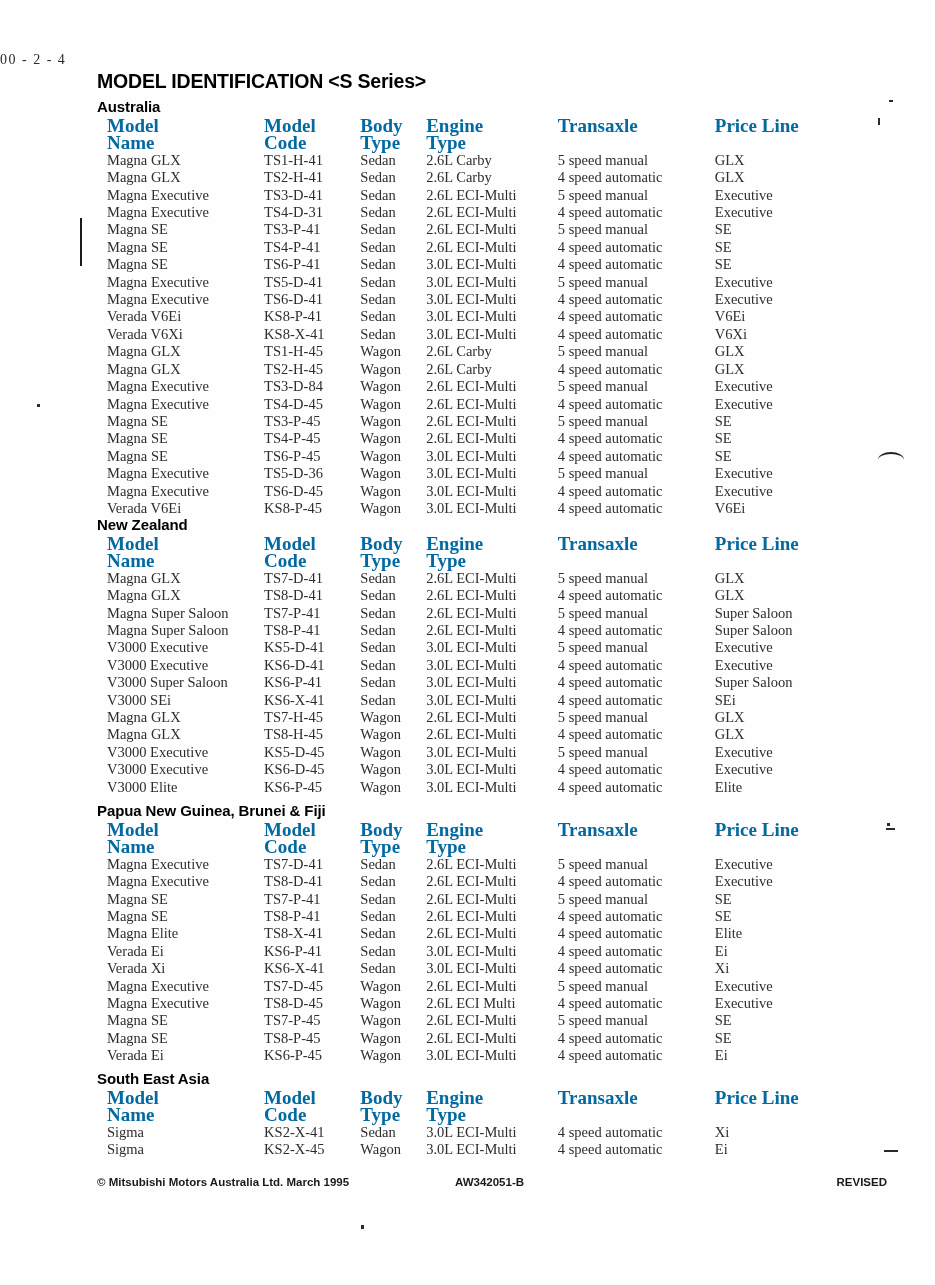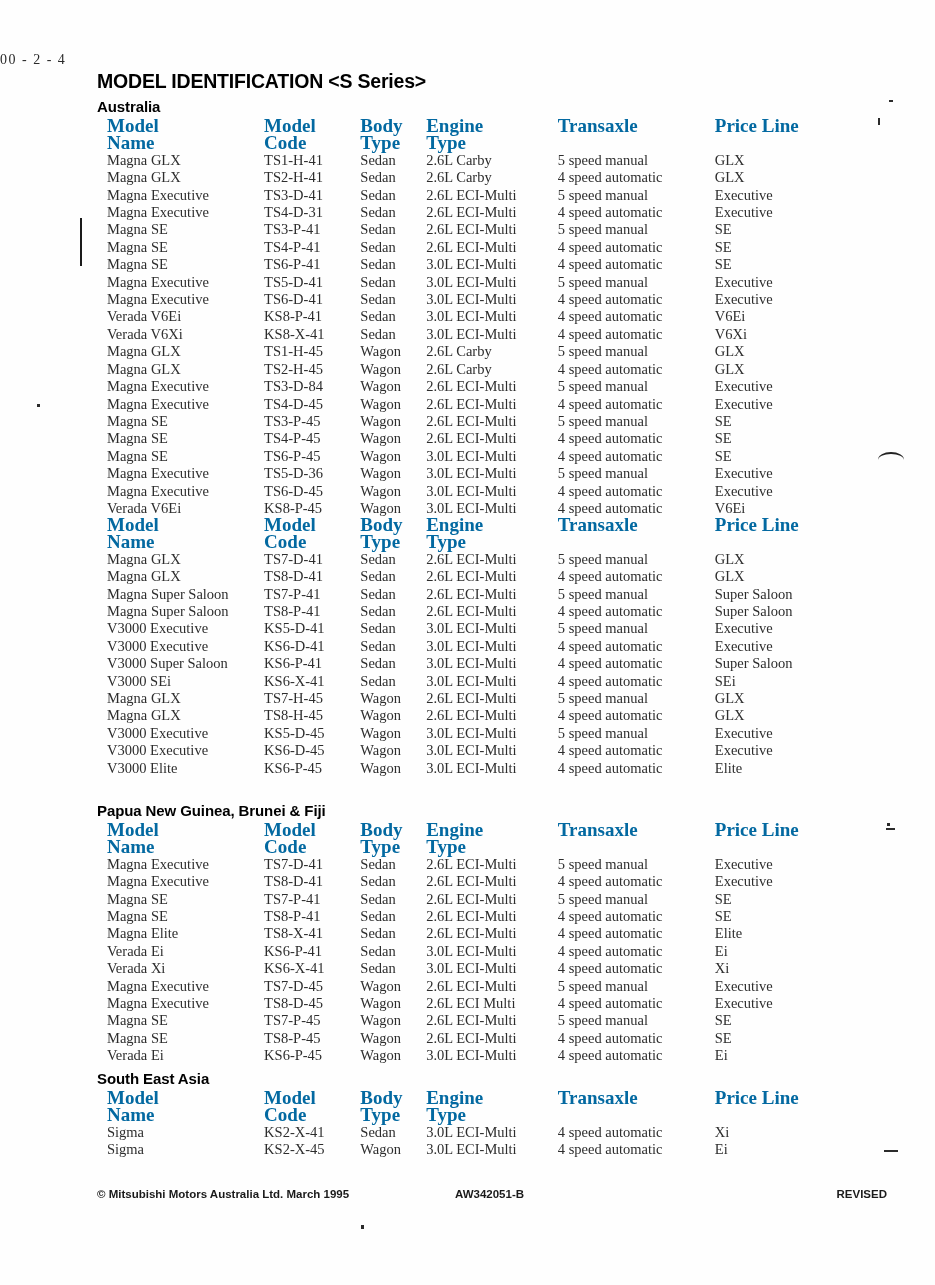--- a/index.html
+++ b/index.html
@@ -124,21 +124,20 @@
   
   .footer {
     position: absolute;
     left: 97px;
     top: 1176px;
     width: 790px;
     font-family: "Liberation Sans", sans-serif;
     font-size: 11.5px;
     font-weight: bold;
     color: #1a1a1a;
-    margin-top: 12px;
   }
   .footer-inner {
     position: relative;
     height: 16px;
   }
   .footer-copyright { position: absolute; left: 0; top: 0; }
   .footer-docnum    { position: absolute; left: 358px; top: 0; }
   .footer-status    { position: absolute; right: 0; top: 0; }
 </style>
 </head>
@@ -349,20 +348,21 @@
             <td class="col-body">Wagon</td>
             <td class="col-eng">3.0L ECI-Multi</td>
             <td class="col-trans">4 speed automatic</td>
             <td class="col-price">V6Ei</td>
           </tr>
         </tbody>
     </table>
   </div>
 
   <div class="region" style="top:516px;">
+    <div class="region-title">New Zealand</div>
     <table class="spec">
       <thead>
         <tr>
           <th class="col-name">Model</th>
           <th class="col-code">Model</th>
           <th class="col-body">Body</th>
           <th class="col-eng">Engine</th>
           <th class="col-trans">Transaxle</th>
           <th class="col-price">Price Line</th>
         </tr>

